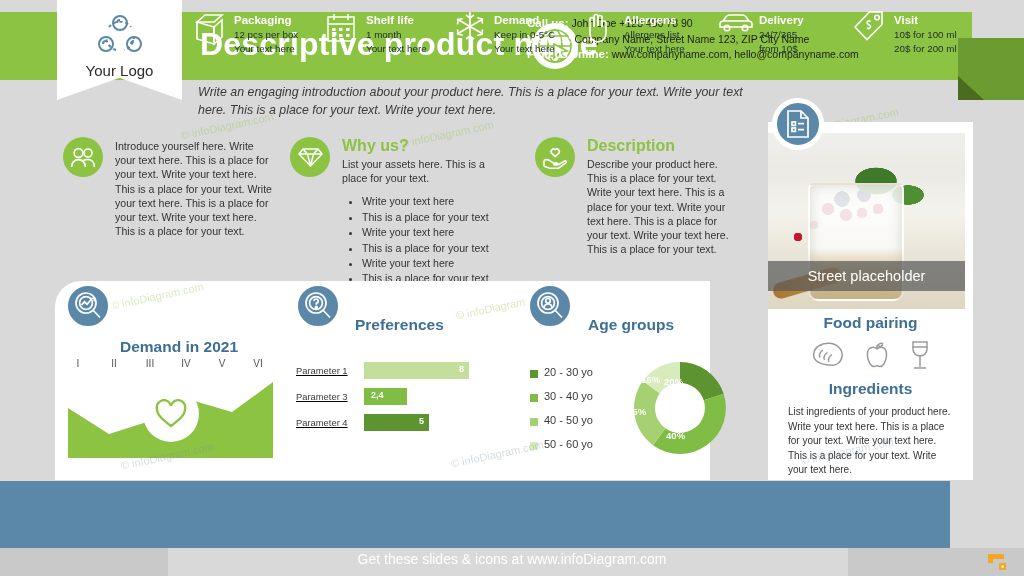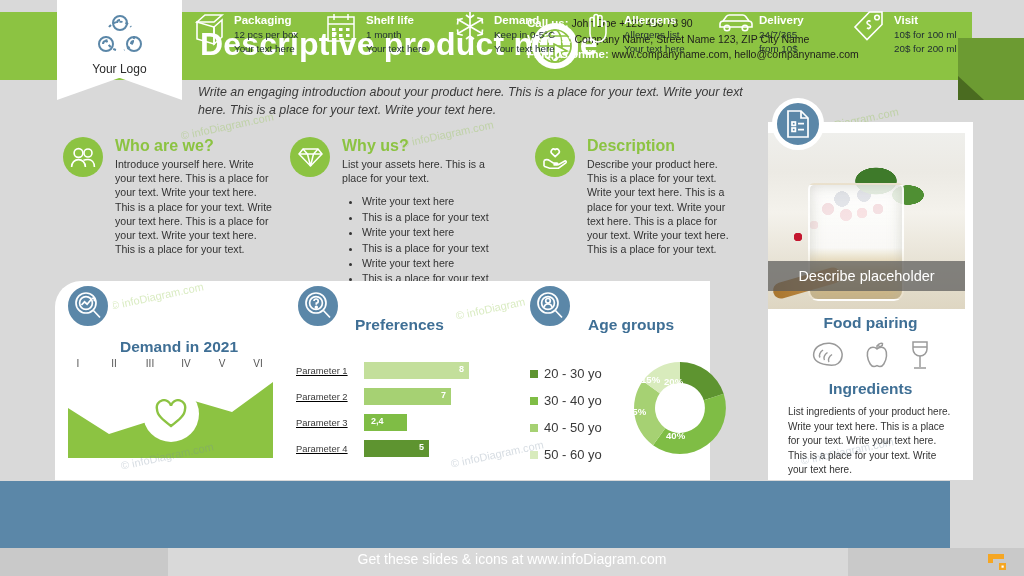--- a/index.html
+++ b/index.html
@@ -32,21 +32,21 @@
   }
   .logo-tail {
     position: absolute; left: 57px; top: 78px; width: 125px; height: 0;
     border-left: 62.5px solid #ffffff;
     border-right: 62.5px solid #ffffff;
     border-bottom: 22px solid transparent;
     z-index: 5;
   }
   .logo-inner { position: absolute; left: 57px; top: 0; width: 125px; height: 100px; z-index: 6;
     display: flex; flex-direction: column; align-items: center; justify-content: flex-start; padding-top: 14px; }
-  .logo-label { font-size: 12px; color: #2b2b2b; margin-top: 2px; }
+  .logo-label { font-size: 15px; color: #2b2b2b; margin-top: 2px; }
 
   .hdr-title {
     position: absolute; left: 200px; top: 26px;
     font-size: 32px; font-weight: bold; color: #ffffff; letter-spacing: .2px;
   }
   .hdr-contact {
     position: absolute; left: 527px; top: 16px; width: 430px;
     font-size: 10.5px; color: #1d1d1b; line-height: 15.5px;
   }
   .hdr-contact b { color: #ffffff; font-size: 11.5px; }
@@ -83,21 +83,21 @@
   .roman { position: absolute; display: flex; font-size: 10px; color: #555; }
   .roman span { width: 36px; text-align: center; }
 
   
   .pref-row { display: flex; align-items: center; height: 17px; margin-bottom: 9px; }
   .pref-lbl { width: 68px; font-size: 9.4px; color: #3a3a3a; text-align: left; }
   .pref-bar { height: 17px; position: relative; }
   .pref-val { position: absolute; right: 5px; top: 2px; font-size: 9px; font-weight: bold; color: #fff; }
 
   
-  .lg-row { display: flex; align-items: center; margin-bottom: 12px; font-size: 13px; color: #3a3a3a; }
+  .lg-row { display: flex; align-items: flex-end; margin-bottom: 12px; font-size: 11px; color: #3a3a3a; }
   .lg-sw { width: 8px; height: 8px; margin-right: 6px; }
 
   
   .rpanel {
     position: absolute; left: 768px; top: 122px; width: 205px; height: 358px;
     background: #ffffff;
   }
   .rpanel-icon {
     position: absolute; left: 772px; top: 98px; width: 52px; height: 52px; border-radius: 50%;
     background: #5B87A8; display: flex; align-items: center; justify-content: center;
@@ -230,21 +230,20 @@
 
   <div class="col" style="left:63px; width:210px;">
     <div class="col-icon">
       <svg width="26" height="22" viewBox="0 0 26 22" fill="none" stroke="#fff" stroke-width="1.6">
         <circle cx="8.5" cy="7" r="4.4"></circle>
           <path d="M1.6 21c0-4.4 3.1-7.4 6.9-7.4s6.9 3 6.9 7.4"></path>
         <circle cx="18" cy="7" r="4"></circle>
           <path d="M13.5 14.3c1.2-.5 2.6-.8 4.5-.8 3.7 0 6.4 3 6.4 7.5"></path>
       </svg>
     </div>
-    <div class="col-h">Who are we?</div>
     <div class="col-p">Introduce yourself here. Write your text here. This is a place for your text. Write your text here. This is a place for your text. Write your text here. This is a place for your text. Write your text here. This is a place for your text.</div>
   </div>
 
   <div class="col" style="left:290px; width:215px;">
     <div class="col-icon">
       <svg width="25" height="22" viewBox="0 0 25 22" fill="none" stroke="#fff" stroke-width="1.5">
         <path d="M5 3h15l4 5-11.5 12L1 8z"></path>
           <path d="M1 8h23M5 3l4.5 5M20 3l-4.5 5M9.5 8l3 12M15.5 8l-3 12"></path>
       </svg>
     </div>
@@ -317,26 +316,20 @@
   </div>
   <div class="chart-title" style="left:355px; top:316px;">Preferences</div>
   <div style="position:absolute; left:296px; top:362px; width:215px;text-decoration:underline;">
     <div class="pref-row">
       <div class="pref-lbl">Parameter 1</div>
       <div class="pref-bar" style="width:105px; background:#C3DF9B;">
         <span class="pref-val">8</span>
       </div>
     </div>
     <div class="pref-row">
-      <div class="pref-lbl">Parameter 2</div>
-      <div class="pref-bar" style="width:87px; background:#A6D173;">
-        <span class="pref-val">7</span>
-      </div>
-    </div>
-    <div class="pref-row">
       <div class="pref-lbl">Parameter 3</div>
       <div class="pref-bar" style="width:43px; background:#7FBD45;">
         <span class="pref-val" style="right:auto; left:7px;">2,4</span>
       </div>
     </div>
     <div class="pref-row">
       <div class="pref-lbl">Parameter 4</div>
       <div class="pref-bar" style="width:65px; background:#5E9430;">
         <span class="pref-val">5</span>
       </div>
@@ -390,21 +383,21 @@
 
   <div class="wm" style="left:110px; top:290px;">© infoDiagram.com</div>
   <div class="wm" style="left:455px; top:300px;">© infoDiagram.com</div>
   <div class="wm wm-b" style="left:120px; top:450px;">© infoDiagram.com</div>
   <div class="wm wm-b" style="left:450px; top:448px;">© infoDiagram.com</div>
 
   <div class="rpanel"></div>
   <div class="photo">
     <div class="photo-jar"></div>
     <div class="photo-spoon"></div>
-    <div class="photo-cap">Describe placeholder</div>
+    <div class="photo-cap">Street placeholder</div>
   </div>
   <div class="rpanel-icon">
     <svg width="28" height="30" viewBox="0 0 28 30" fill="none" stroke="#fff" stroke-width="1.7">
       <path d="M4 2h13l7 7v19H4z"></path>
         <path d="M17 2v7h7"></path>
       <rect x="8" y="13" width="3.4" height="3.4"></rect>
         <rect x="8" y="19" width="3.4" height="3.4"></rect>
       <path d="M14 14.7h6M14 20.7h6"></path>
     </svg>
   </div>

